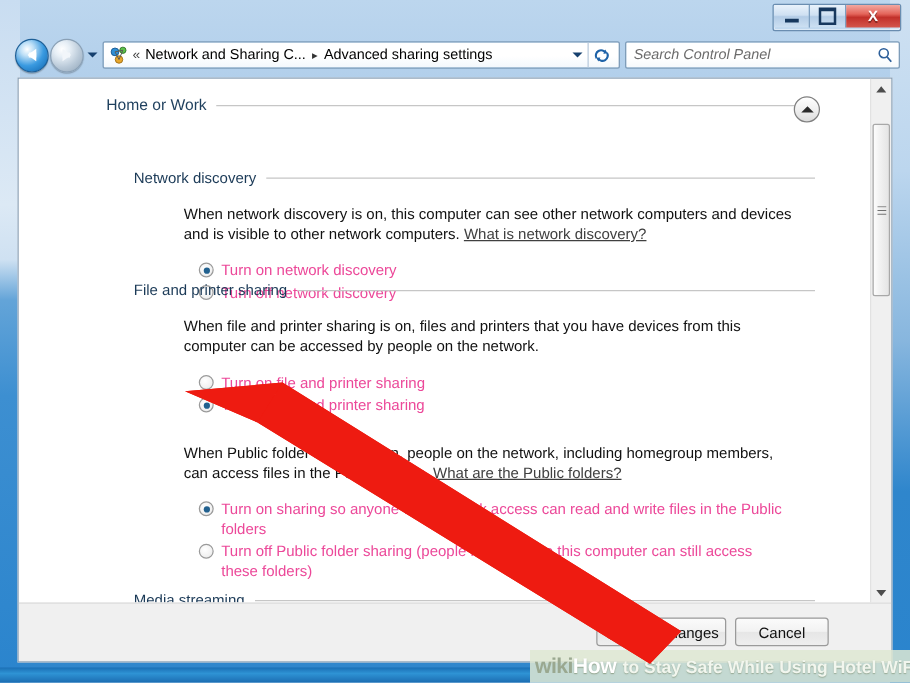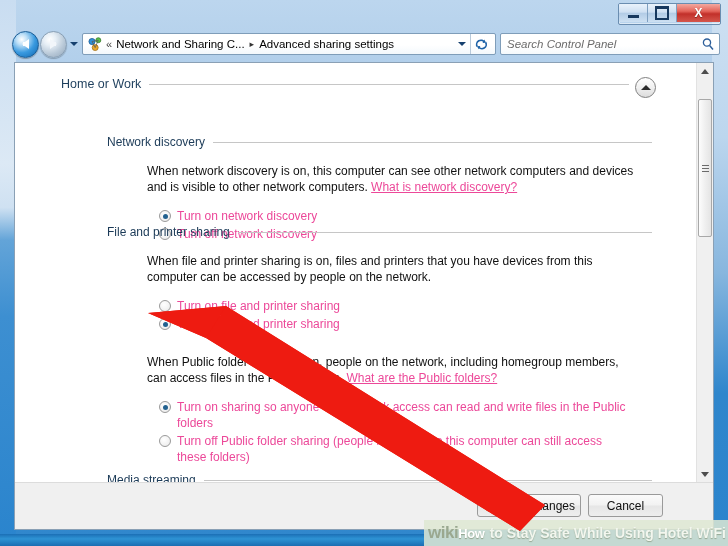--- a/index.html
+++ b/index.html
@@ -227,21 +227,21 @@
   .group-header .gh-text { white-space: nowrap; }
   .group-header .gh-rule {
     flex: 1 1 auto;
     height: 1px;
     background: #c6c6c6;
     margin-left: 8px;
   }
 
   #home-or-work-header {
     position: absolute;
-    left: 46px; top: 14px;
+    left: 70px; top: 14px;
     width: 568px;
     color: #1e3f5d;
     font-size: 12.5px;
   }
   #collapse-button {
     position: absolute;
     left: 620px; top: 14px;
     width: 19px; height: 19px;
     border-radius: 50%;
     border: 1px solid #808080;
@@ -283,21 +283,21 @@
   }
   .radio.checked::after {
     content:'';
     position:absolute;
     left: 2.5px; top: 2.5px;
     width: 5px; height: 5px;
     border-radius: 50%;
     background: #22618f;
   }
   a.helplink {
-    color: #ec4899;
+    color: #404040;
   }
 
   
   #command-bar {
     position: absolute;
     left: 0; bottom: 0;
     width: 698px; height: 46px;
     background: #f0f0f0;
     border-top: 1px solid #dcdcdc;
   }
@@ -385,21 +385,21 @@
     overflow: hidden;
   }
   #watermark-wiki {
     font-size: 17px;
     font-weight: bold;
     color: #9aa890;
     letter-spacing: -0.5px;
     margin-left: 4px;
   }
   #watermark-how {
-    font-size: 13px;
+    font-size: 17px;
     font-weight: bold;
     color: #ffffff;
     letter-spacing: -0.3px;
     text-shadow: 0 1px 1px rgba(120,135,105,.7);
   }
   #watermark-tail {
     font-size: 14px;
     font-weight: bold;
     color: #f2f6ee;
     margin-left: 5px;

